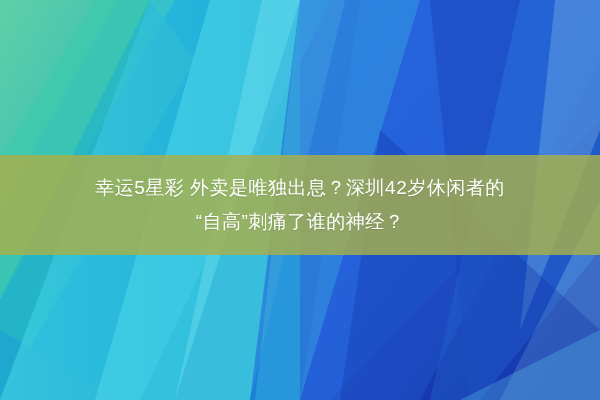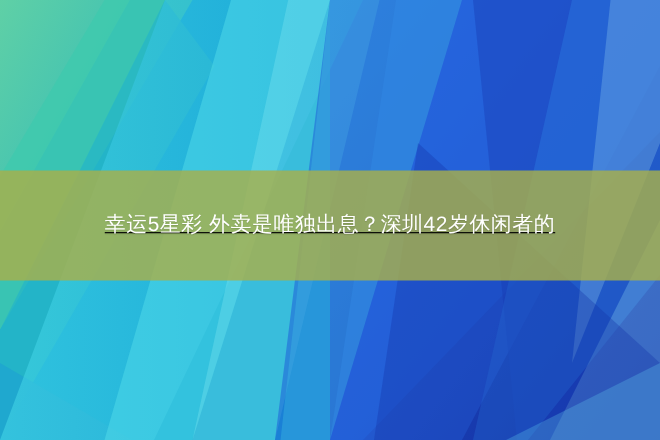--- a/index.html
+++ b/index.html
@@ -30,21 +30,20 @@
   #title-band {
     position: absolute;
     left: 0;
     top: 155px;
     width: 600px;
     height: 100px;
     background: rgba(168, 176, 74, 0.82);
     display: flex;
     align-items: center;
     justify-content: center;
-    text-decoration: underline;
   }
   #title-text {
     width: 570px;
     text-align: center;
     color: #ffffff;
     font-size: 19px;
     line-height: 34px;
     font-family: "Liberation Sans", sans-serif;
     letter-spacing: 0.5px;
     text-shadow: 0 1px 1px rgba(0,0,0,0.12);
@@ -95,16 +94,17 @@
     <polygon points="600,20 600,200 500,400 600,400" fill="#8fd8ef" opacity="0.30"></polygon>
     <polygon points="555,0 600,0 600,130 520,330" fill="#a6e3f5" opacity="0.25"></polygon>
     <polygon points="300,0 420,0 300,400 255,400" fill="#46cbe6" opacity="0.30"></polygon>
     <polygon points="380,130 600,330 600,400 340,400" fill="#1433a8" opacity="0.35"></polygon>
     <polygon points="600,330 600,400 460,400" fill="#5fc6ec" opacity="0.30"></polygon>
   </svg>
 
   <div id="title-band">
     <div id="title-text">
       <div>幸运5星彩 外卖是唯独出息？深圳42岁休闲者的</div>
+      <div>“自高”刺痛了谁的神经？</div>
     </div>
   </div>
 
 </div>
 
 </body></html>

